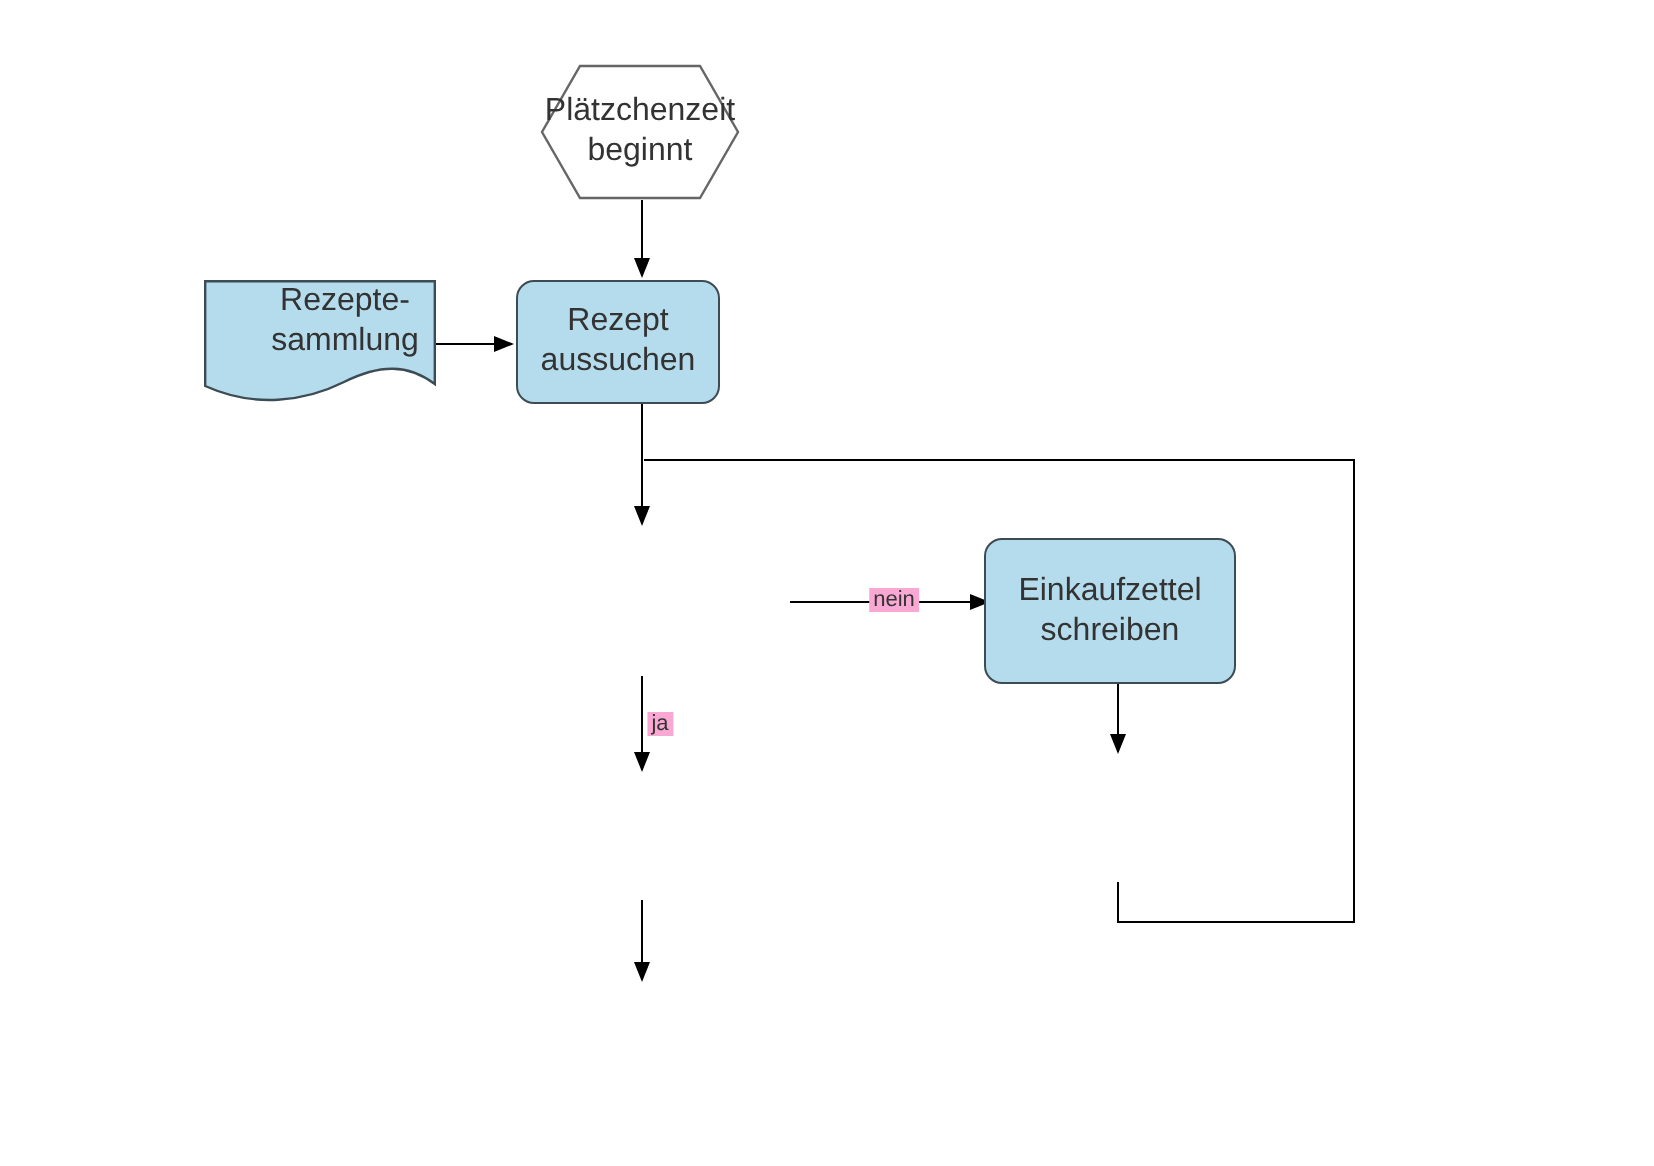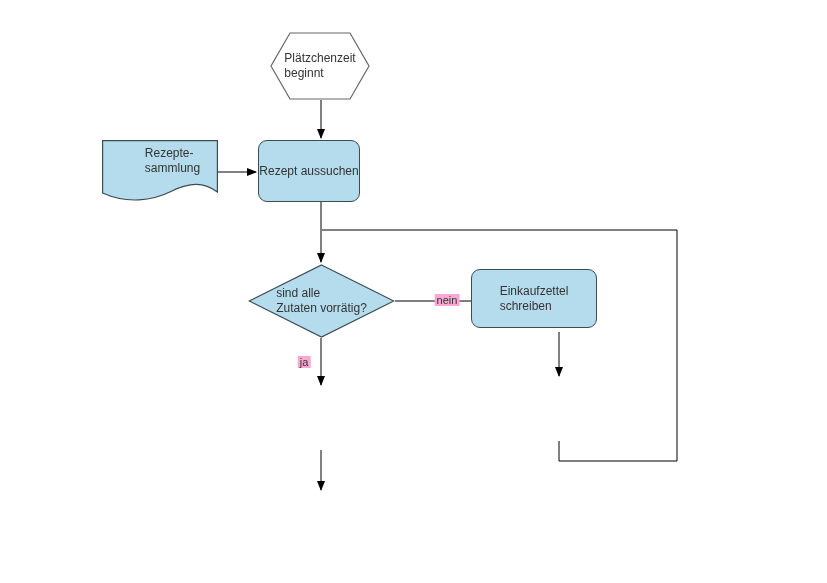--- a/index.html
+++ b/index.html
@@ -22,21 +22,22 @@
   .rounded{
     position:absolute;left:0;top:0;right:0;bottom:0;
     background:#b5dcec;
     border:1.2px solid #3c4b54;
     border-radius:9px;
     box-sizing:border-box;
   }
   .label{
     position:absolute;left:0;top:0;right:0;bottom:0;
     display:flex;align-items:center;justify-content:center;
-    font-size:12px;line-height:1.22;color:#333333;
+    text-align:center;
+    font-size:16px;line-height:1.22;color:#333333;
     white-space:pre-line;
     pointer-events:none;
   }
   .doc-label{bottom:auto;height:42px;margin-left:25px;}
   .sub-bar{
     position:absolute;top:1px;bottom:1px;width:1.2px;
     background:#3c4b54;
   }
   .sub-bar.left{left:10px;}
   .sub-bar.right{right:10px;}
@@ -84,33 +85,26 @@
     </svg>
     <div class="label doc-label">Rezepte-
 sammlung</div>
   </div>
 
   <div class="node" style="left:258px;top:140px;width:102px;height:62px">
     <div class="rounded"></div>
     <div class="label">Rezept aussuchen</div>
   </div>
 
-  <div class="node" style="left:248px;top:264px;width:147px;height:74px">
-    <svg class="shape" width="147" height="74">
-      <polygon class="blue-shape" points="73.5,1 145.8,37 73.5,73 1.2,37"></polygon>
-    </svg>
-    <div class="label">sind alle
-Zutaten vorrätig?</div>
-  </div>
 
-  <div class="node" style="left:471px;top:269px;width:126px;height:59px">
+  <div class="node" style="left:492px;top:269px;width:126px;height:73px">
     <div class="rounded"></div>
     <div class="label">Einkaufzettel
 schreiben</div>
   </div>
 
 
 
 
   <span class="edge-label" style="left:447px;top:300px">nein</span>
-  <span class="edge-label" style="left:304px;top:362px">ja</span>
+  <span class="edge-label" style="left:330px;top:362px">ja</span>
 
 </div>
 
 </body></html>

